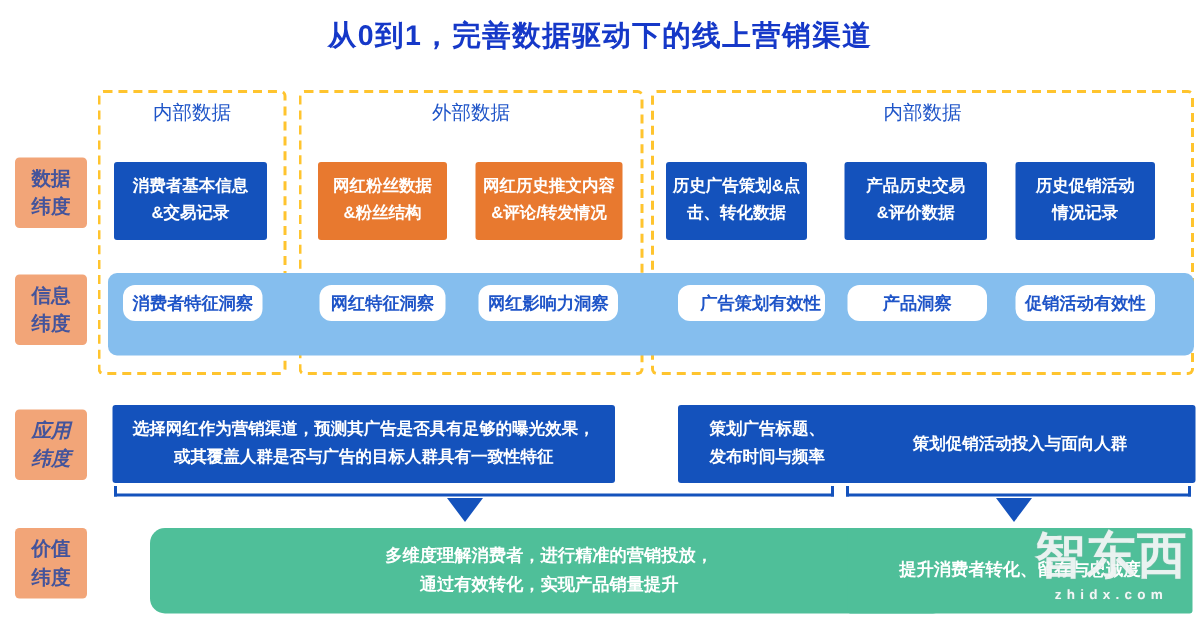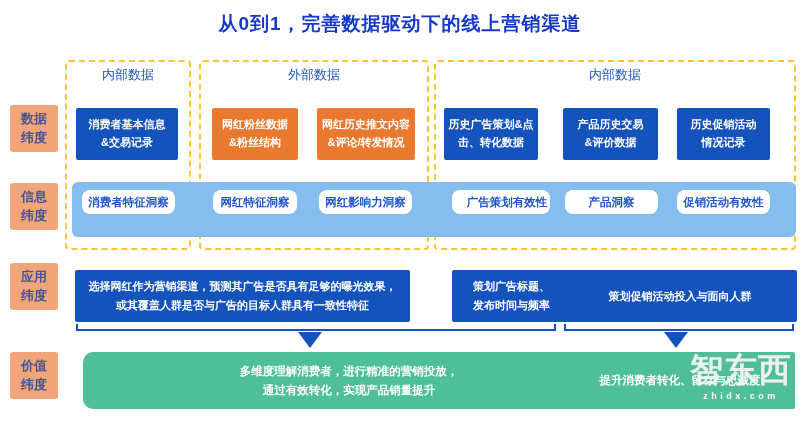--- a/index.html
+++ b/index.html
@@ -19,21 +19,21 @@
     letter-spacing:1px;
   }
 
   
   .dim {
     left:10px; width:48px; height:47px;
     background:var(--label_bg,#F2A578); border-radius:3px;
     color:var(--label_text,#44549B); font-size:13px; font-weight:bold;
     line-height:1.45;
   }
-  .dim1 { top:105px; } .dim2 { top:183px; } .dim3 { top:263px; } .dim4 { top:352px; }
+  .dim1 { top:105px; } .dim2 { top:183px; } .dim3 { top:273px;font-style:italic; } .dim4 { top:352px; }
 
   
   .group {
     top:60px; height:190px;
     border:2px dashed var(--dashed,#FFC42E); border-radius:4px;
   }
   .g1 { left:65px; width:126px; }
   .g2 { left:199px; width:230px; }
   .g3 { left:434px; width:362px; }
   .group-label {
@@ -95,21 +95,21 @@
     border-left:12px solid transparent; border-right:12px solid transparent;
     border-top:16px solid var(--box_blue,#1452BC);
   }
   .t1 { left:298px; } .t2 { left:664px; }
 
   
   .vbox {
     top:352px; height:57px; background:var(--green,#4FBF99); border-radius:2px;
     color:#fff; font-size:11.5px; font-weight:bold; line-height:1.65;
   }
-  .v1 { left:83px;  width:532px;border-radius:10px; }
+  .v1 { left:100px;  width:532px;border-radius:10px; }
   .v2 { left:565px; width:230px; }
 
   
   .watermark { left:684px; top:348px; width:114px; text-align:center; pointer-events:none; }
   .wm-logo {
     font-size:33px; font-weight:800; letter-spacing:1px;
     color:rgba(255,255,255,0.82);
     text-shadow:0 0 1px rgba(150,180,175,0.8);
   }
   .wm-url {

